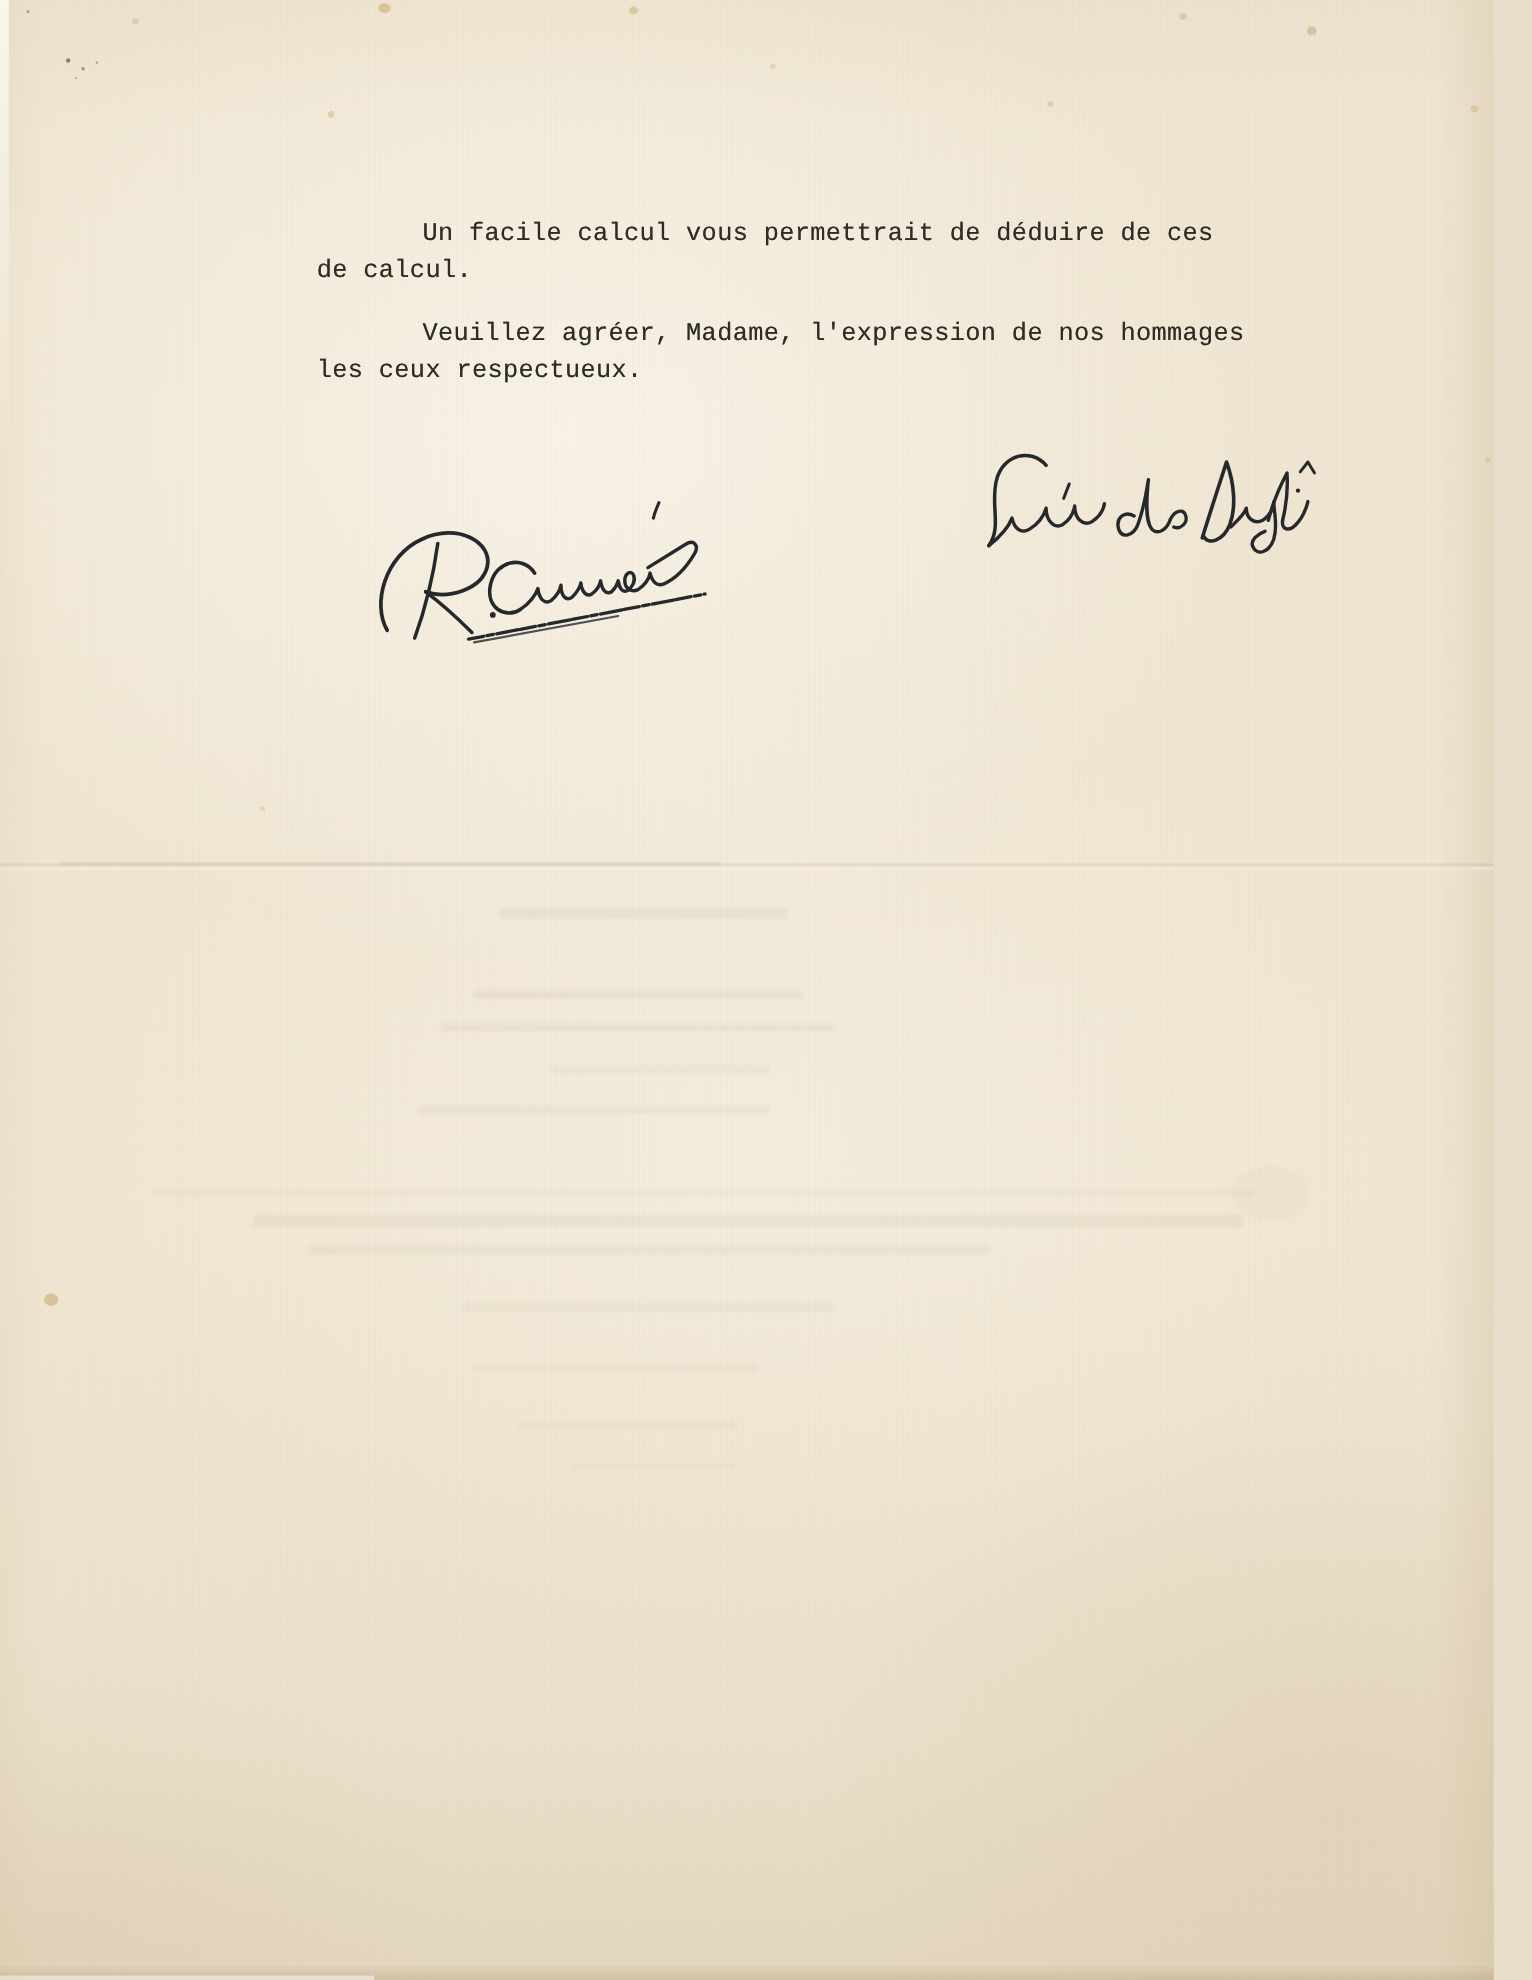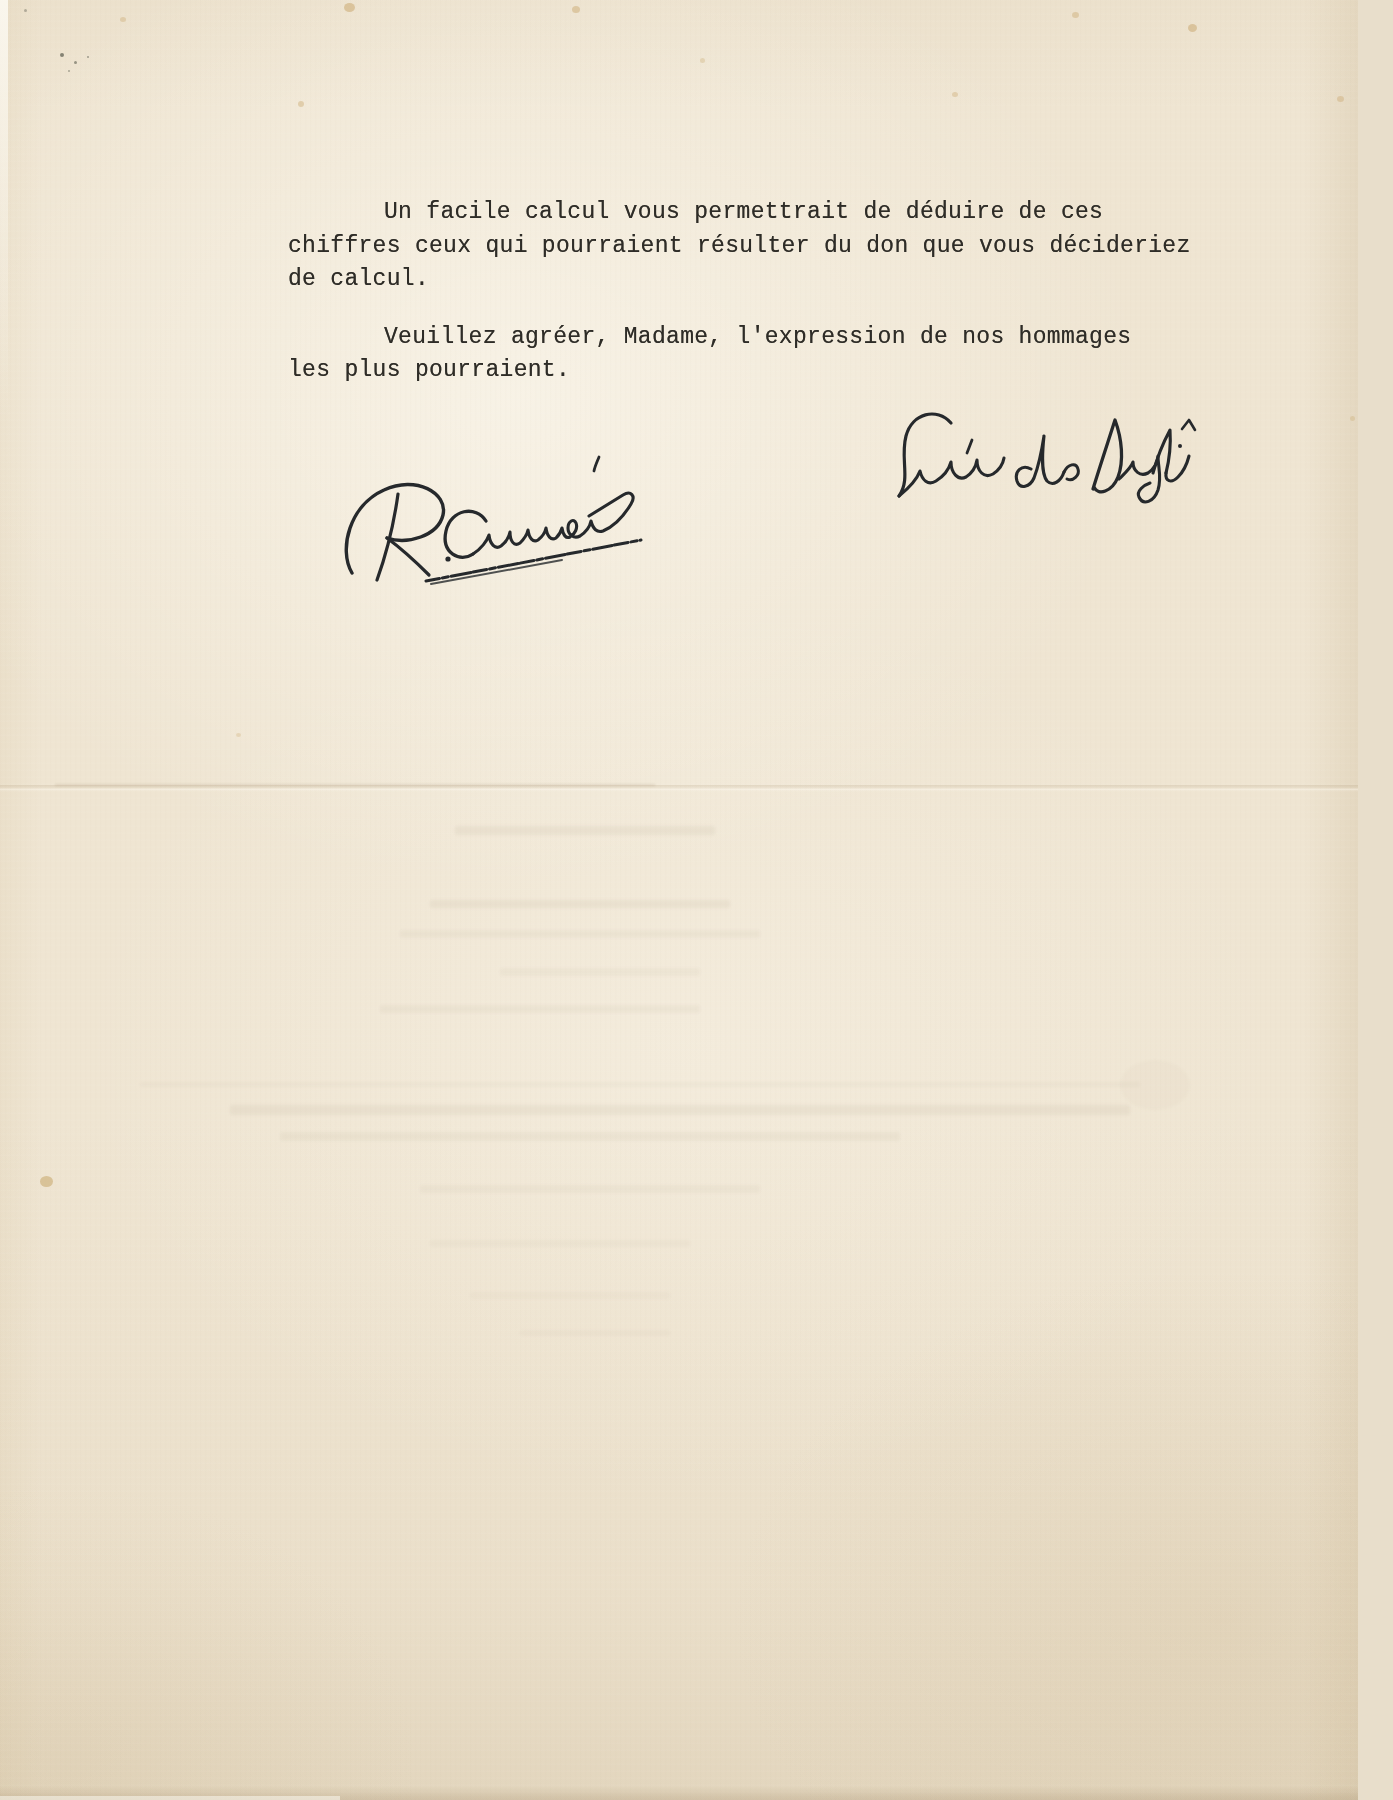--- a/index.html
+++ b/index.html
@@ -81,26 +81,25 @@
 </head>
 <body>
 
 <div class="page">
 
   <div class="grain"></div>
 
   <div class="letter-body">
     <p class="para">
       <span class="tline indent">Un facile calcul vous permettrait de déduire de ces</span>
-      <span class="tline">chiffres ceux qui pourraient résulter du don que vous décideriez</span>
       <span class="tline">de calcul.</span>
     </p>
     <p class="para">
       <span class="tline indent">Veuillez agréer, Madame, l'expression de nos hommages</span>
-      <span class="tline">les plus pourraient.</span>
+      <span class="tline">les ceux respectueux.</span>
     </p>
   </div>
 
   <svg class="sig sig-left" viewBox="0 0 350 150" role="img" aria-label="R. Courrier">
 
     <path d="M 52 128 C 38 104, 50 60, 84 45 C 116 30, 148 48, 143 70 C 138 91, 107 100, 87 93" stroke-width="3.4"></path>
 
     <path d="M 98 49 C 94 78, 86 110, 77 135" stroke-width="3.2"></path>
 
     <path d="M 87 93 C 102 104, 116 117, 129 130" stroke-width="3.2"></path>

